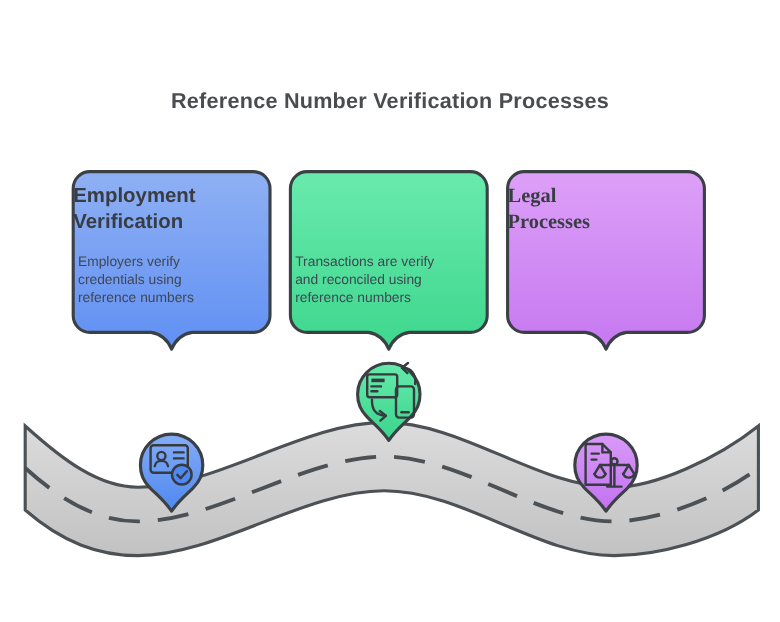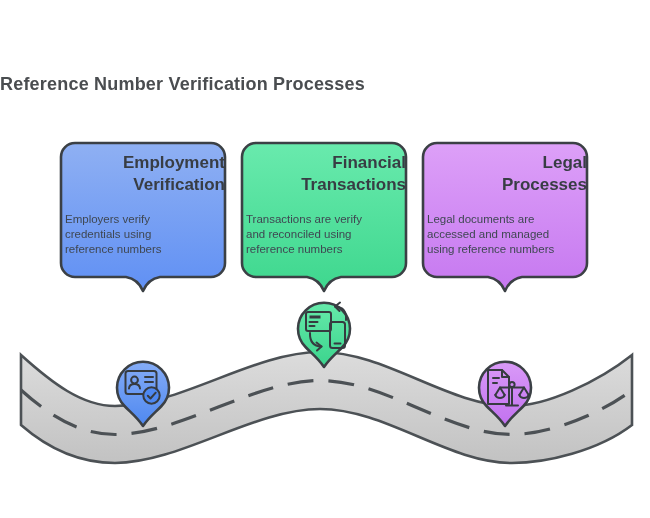--- a/index.html
+++ b/index.html
@@ -1,28 +1,28 @@
 <!DOCTYPE html>
 <html><head>
 <meta charset="utf-8">
 <style>
   html,body{margin:0;padding:0;}
   body{
     width:650px;height:518px;position:relative;background:#ffffff;
     font-family:"Liberation Sans","DejaVu Sans",sans-serif;overflow:hidden;
   }
   .page-title{
-    position:absolute;left:0;top:74px;width:650px;
+    position:absolute;left:0;top:74px;width:650px;text-align:center;
     font-size:18px;font-weight:bold;color:#4a4d50;letter-spacing:.2px;
   }
   .scene{position:absolute;left:0;top:0;width:650px;height:518px;}
   .card{position:absolute;width:170px;height:154px;top:140px;}
   .card svg{position:absolute;left:0;top:0;}
   .card-title{
-    position:absolute;left:3px;top:12px;width:164px;text-align:right;
+    position:absolute;left:3px;top:12px;width:164px;text-align:left;
     font-size:17px;line-height:22px;font-weight:bold;color:#383d44;
     white-space:pre-line;
   }
   .card-body{
     position:absolute;left:7px;top:72px;width:156px;text-align:left;
     font-size:11.5px;line-height:15px;color:#3f4752;white-space:pre-line;
   }
   .icon-stroke{fill:none;stroke:#363b40;stroke-width:2;stroke-linecap:round;stroke-linejoin:round;}
 </style>
 </head>
@@ -124,36 +124,31 @@
   <svg width="170" height="154" viewBox="0 0 170 154" xmlns="http://www.w3.org/2000/svg">
     <defs>
       <linearGradient id="gradCard1" x1="0" y1="0" x2="0" y2="1">
         <stop offset="0" stop-color="#69eaad"></stop>
         <stop offset="1" stop-color="#3ed78e"></stop>
       </linearGradient>
     </defs>
     <path d="M 17,3 H 153 A 14,14 0 0 1 167,17 V 123 A 14,14 0 0 1 153,137 H 102
              Q 90,139 85,151 Q 80,139 68,137 H 17 A 14,14 0 0 1 3,123 V 17 A 14,14 0 0 1 17,3 Z" fill="url(#gradCard1)" stroke="#3b4045" stroke-width="2.6" stroke-linejoin="round"></path>
   </svg>
-  <div class="card-title">Financial
-Transactions</div>
   <div class="card-body">Transactions are verify
 and reconciled using
 reference numbers</div>
 </div>
 
-<div class="card" style="left:420px;">
+<div class="card" style="left:420px;font-family:Liberation Serif, serif;">
   <svg width="170" height="154" viewBox="0 0 170 154" xmlns="http://www.w3.org/2000/svg">
     <defs>
       <linearGradient id="gradCard2" x1="0" y1="0" x2="0" y2="1">
         <stop offset="0" stop-color="#dda0f8"></stop>
         <stop offset="1" stop-color="#c678f0"></stop>
       </linearGradient>
     </defs>
     <path d="M 17,3 H 153 A 14,14 0 0 1 167,17 V 123 A 14,14 0 0 1 153,137 H 102
              Q 90,139 85,151 Q 80,139 68,137 H 17 A 14,14 0 0 1 3,123 V 17 A 14,14 0 0 1 17,3 Z" fill="url(#gradCard2)" stroke="#3b4045" stroke-width="2.6" stroke-linejoin="round"></path>
   </svg>
   <div class="card-title">Legal
 Processes</div>
-  <div class="card-body">Legal documents are
-accessed and managed
-using reference numbers</div>
 </div>
 
 </body></html>

